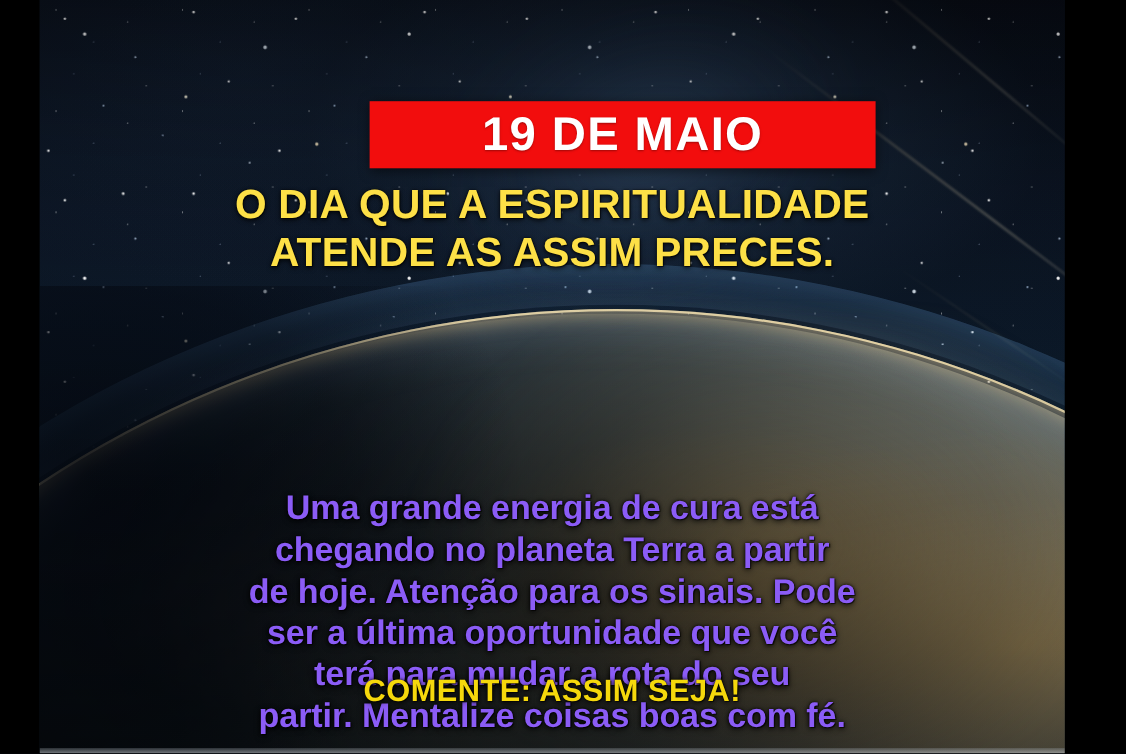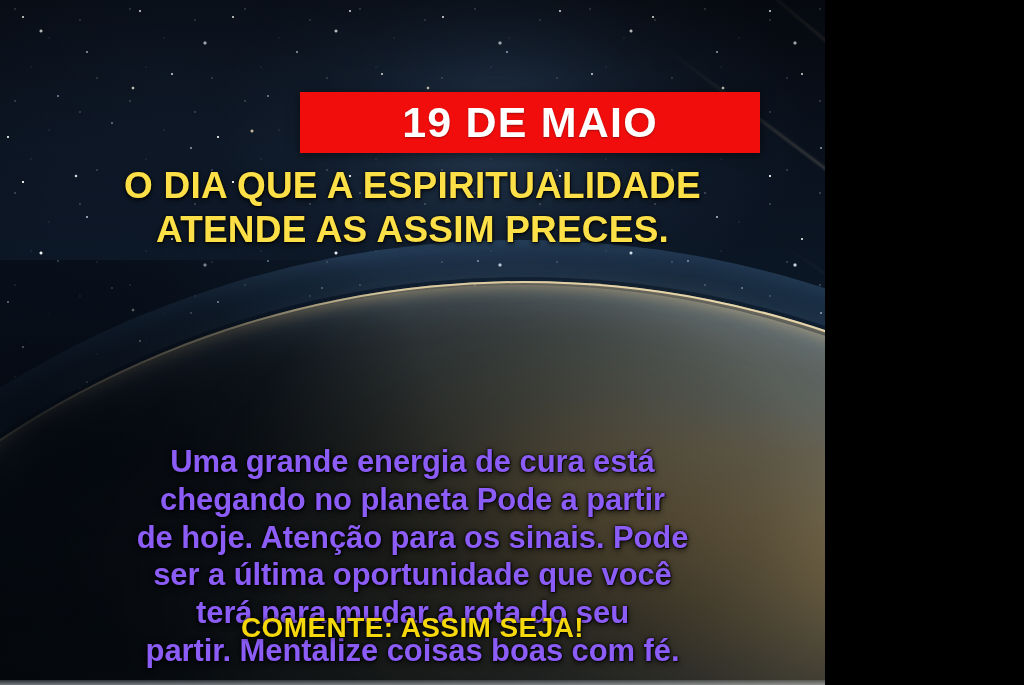--- a/index.html
+++ b/index.html
@@ -8,25 +8,26 @@
     padding: 0;
     background: #000;
   }
   body {
     font-family: "Liberation Sans", sans-serif;
   }
 
   
   .poster {
     position: relative;
-    width: 825px;
+    width: 932px;
     height: 685px;
     overflow: hidden;
     background: #060a12;
     user-select: none;
+    margin-left: 36px;
   }
 
   
   .space-bg {
     position: absolute;
     inset: 0;
     background:
       radial-gradient(ellipse 60% 45% at 62% 18%, rgba(42,66,92,0.50) 0%, rgba(20,32,48,0.10) 60%, rgba(0,0,0,0) 100%),
       radial-gradient(ellipse 80% 60% at 20% 10%, rgba(24,40,62,0.45) 0%, rgba(0,0,0,0) 70%),
       linear-gradient(180deg, #070b14 0%, #0a1422 35%, #0c1c2c 60%, #0a1520 100%);
@@ -315,21 +316,21 @@
       <span class="date-banner-text">19 DE MAIO</span>
     </div>
 
     <div class="headline">
       <span class="line">O DIA QUE A ESPIRITUALIDADE</span>
       <span class="line">ATENDE AS ASSIM PRECES.</span>
     </div>
 
     <div class="body-copy">
       <span class="line">Uma grande energia de cura está</span>
-      <span class="line">chegando no planeta Pode a partir</span>
+      <span class="line">chegando no planeta Terra a partir</span>
       <span class="line">de hoje. Atenção para os sinais. Pode</span>
       <span class="line">ser a última oportunidade que você</span>
       <span class="line">terá para mudar a rota do seu</span>
       <span class="line">partir. Mentalize coisas boas com fé.</span>
     </div>
 
     <div class="cta">COMENTE: ASSIM SEJA!</div>
 
   </div>
 

